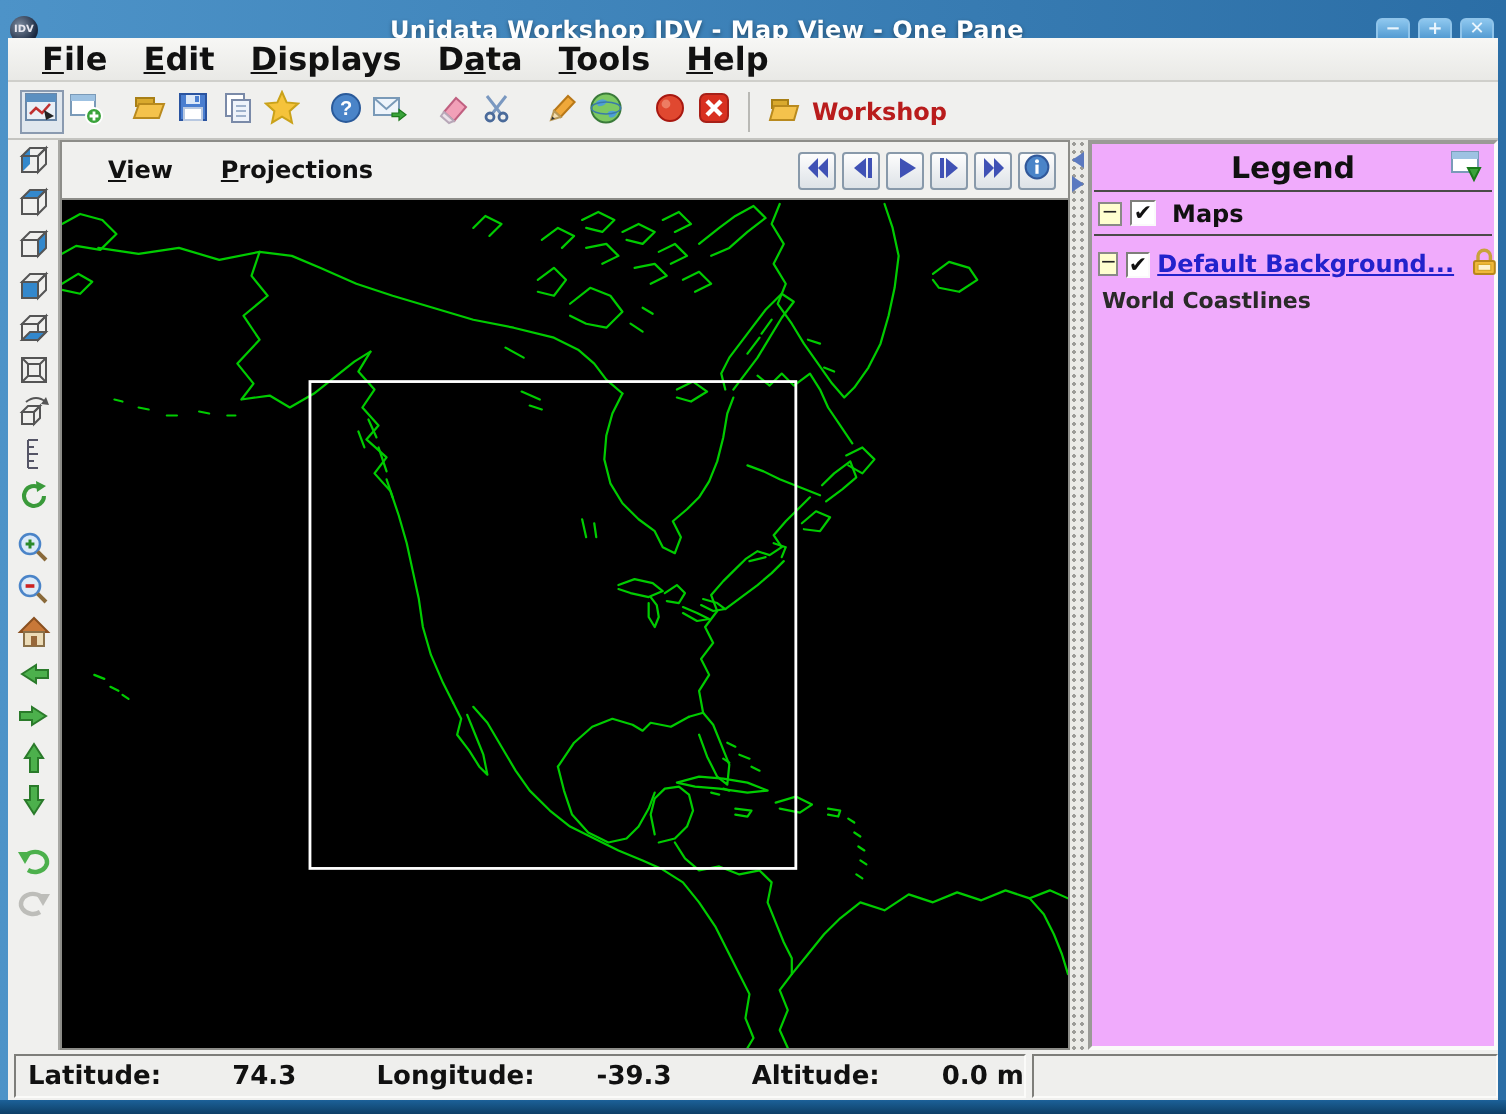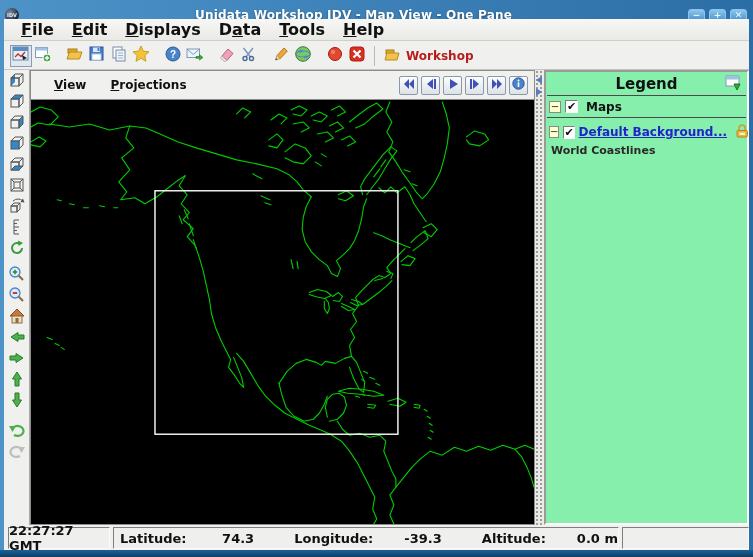--- a/index.html
+++ b/index.html
@@ -64,21 +64,21 @@
   .splitter { position:absolute; left:531px; top:0; width:9px; height:455px;
     background-color:#ebebे7; background:#ebebe7;
     background-image:radial-gradient(#9c9c98 0.8px, transparent 0.9px); background-size:4px 4px;
     cursor:col-resize; }
   .sp-arrow { position:absolute; left:1px; width:0; height:0; cursor:pointer; }
   .sp-left  { top:6px;  border-top:4px solid transparent; border-bottom:4px solid transparent; border-right:6px solid #5b79c0; }
   .sp-right { top:18px; border-top:4px solid transparent; border-bottom:4px solid transparent; border-left:6px solid #5b79c0; }
 
   
   .legend { position:absolute; left:540px; top:0; width:205px; height:455px;
-    background:#86efac; border:2px solid; border-color:#9a9a96 #fbfbf9 #fbfbf9 #9a9a96; }
+    background:#f0abfc; border:2px solid; border-color:#9a9a96 #fbfbf9 #fbfbf9 #9a9a96; }
   .lg-header { height:23px; display:flex; align-items:center; justify-content:center; position:relative; }
   .lg-title { font-size:15px; font-weight:bold; color:#111; }
   .lg-float { position:absolute; right:4px; top:3px; width:18px; height:17px; cursor:pointer; }
   .lg-sep { height:0; border-top:1px solid #4a4a48; margin:0 1px; }
   .lg-row { display:flex; align-items:center; height:21px; padding-left:3px; gap:4px; }
   .cbox { width:12px; height:12px; background:#ffffcf; border:1px solid #8a8a86;
     font-size:10px; line-height:9px; text-align:center; color:#222; cursor:pointer; }
   .chk { width:13px; height:13px; background:#ffffff; border:1px solid; border-color:#7e7e7a #fafafa #fafafa #7e7e7a;
     font-size:11px; line-height:12px; text-align:center; color:#111; font-weight:bold; cursor:pointer; }
   .lg-group-label { font-size:12px; font-weight:bold; color:#111; padding-left:4px; }
@@ -513,21 +513,20 @@
                 <rect x="3" y="7.5" width="10.4" height="6.5" rx="1" fill="#f0b83a" stroke="#b8861a"></rect>
                 <rect x="5" y="9.2" width="6.4" height="3" fill="#fdf3d0" stroke="#d8a82a" stroke-width=".6"></rect>
               </svg></div>
 
         </div>
         <div class="lg-sub">World Coastlines</div>
       </div>
     </div>
 
     <div class="statusbar">
-      <div class="scell sc-time">22:27:27 GMT</div>
       <div class="scell sc-pos">
         <span>Latitude:</span>
           <span>  74.3</span>
           <span>   Longitude:</span>
           <span> -39.3</span>
           <span>   Altitude:</span>
           <span> 0.0 m</span>
       </div>
       <div class="scell sc-extra"></div>
     </div>

